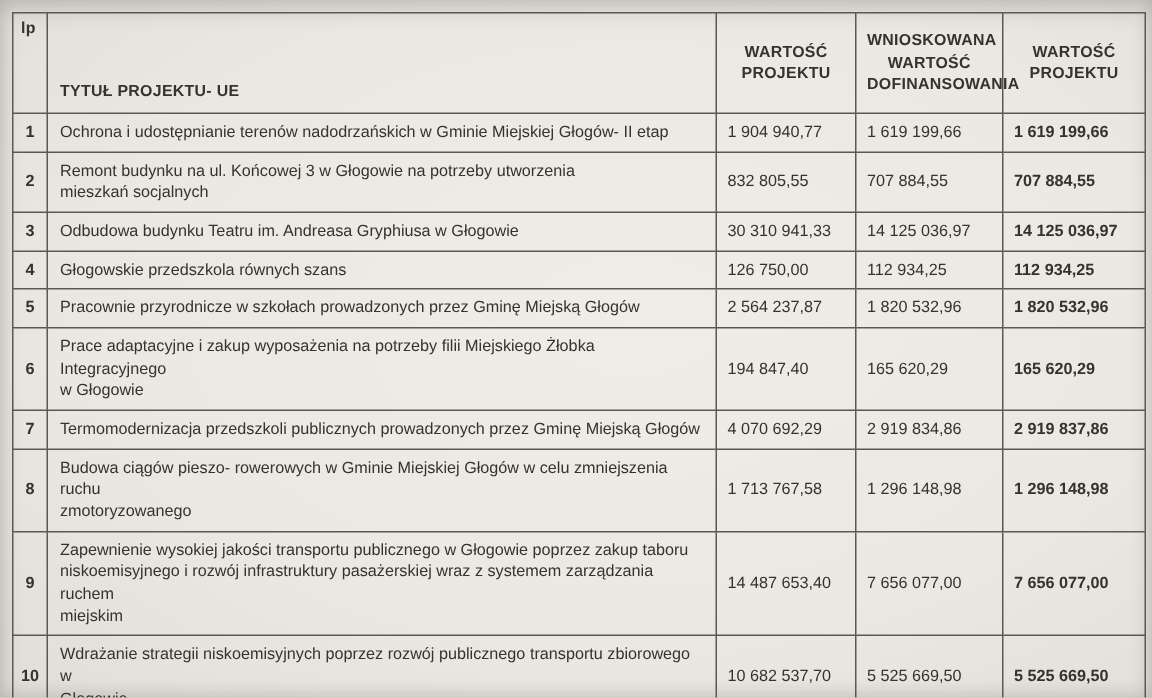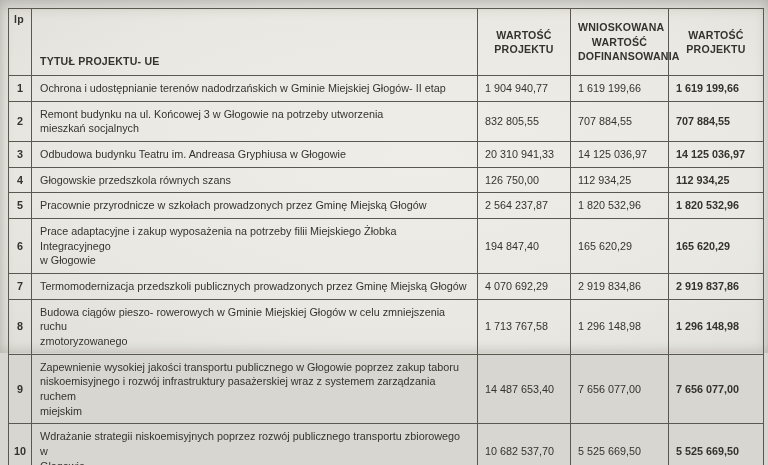--- a/index.html
+++ b/index.html
@@ -2,21 +2,21 @@
 <html style="--hl: #a03a34;"><head>
 <meta charset="utf-8">
 <style>
   html,body{margin:0;padding:0;}
   body{
     width:768px;height:465px;overflow:hidden;
     font-family:"Liberation Sans","DejaVu Sans",sans-serif;
     background:#d8d6d1;
   }
   .photo{
-    position:relative;width:768px;height:353px;
+    position:relative;width:768px;height:465px;
     background:
       radial-gradient(ellipse at 55% 45%, #efede7 0%, #eae8e2 60%, #e0ded8 100%);
     box-shadow:inset 0 6px 14px rgba(80,78,72,.25), inset 0 -4px 10px rgba(80,78,72,.12);
   }
   table.doc{
     position:absolute;left:8px;top:8px;width:755px;
     border-collapse:collapse;table-layout:fixed;
     color:#35332e;
     font-size:10.8px;line-height:1.36;
   }
@@ -74,21 +74,21 @@
     <td class="lp">2</td>
     <td class="title">Remont budynku na ul. Końcowej 3 w Głogowie na potrzeby utworzenia
 mieszkań socjalnych</td>
     <td class="num">832 805,55</td>
     <td class="num">707 884,55</td>
     <td class="num grant">707 884,55</td>
   </tr>
         <tr>
     <td class="lp">3</td>
     <td class="title">Odbudowa budynku Teatru im. Andreasa Gryphiusa w Głogowie</td>
-    <td class="num">20 310 941,33</td>
+    <td class="num">30 310 941,33</td>
     <td class="num">14 125 036,97</td>
     <td class="num grant">14 125 036,97</td>
   </tr>
         <tr>
     <td class="lp">4</td>
     <td class="title">Głogowskie przedszkola równych szans</td>
     <td class="num">126 750,00</td>
     <td class="num">112 934,25</td>
     <td class="num grant">112 934,25</td>
   </tr>

